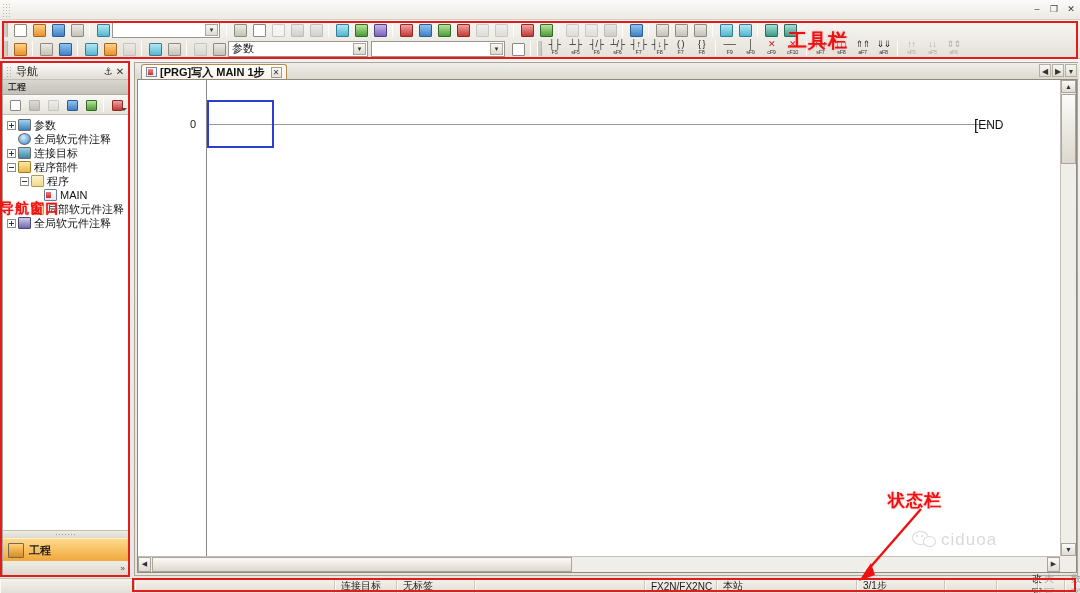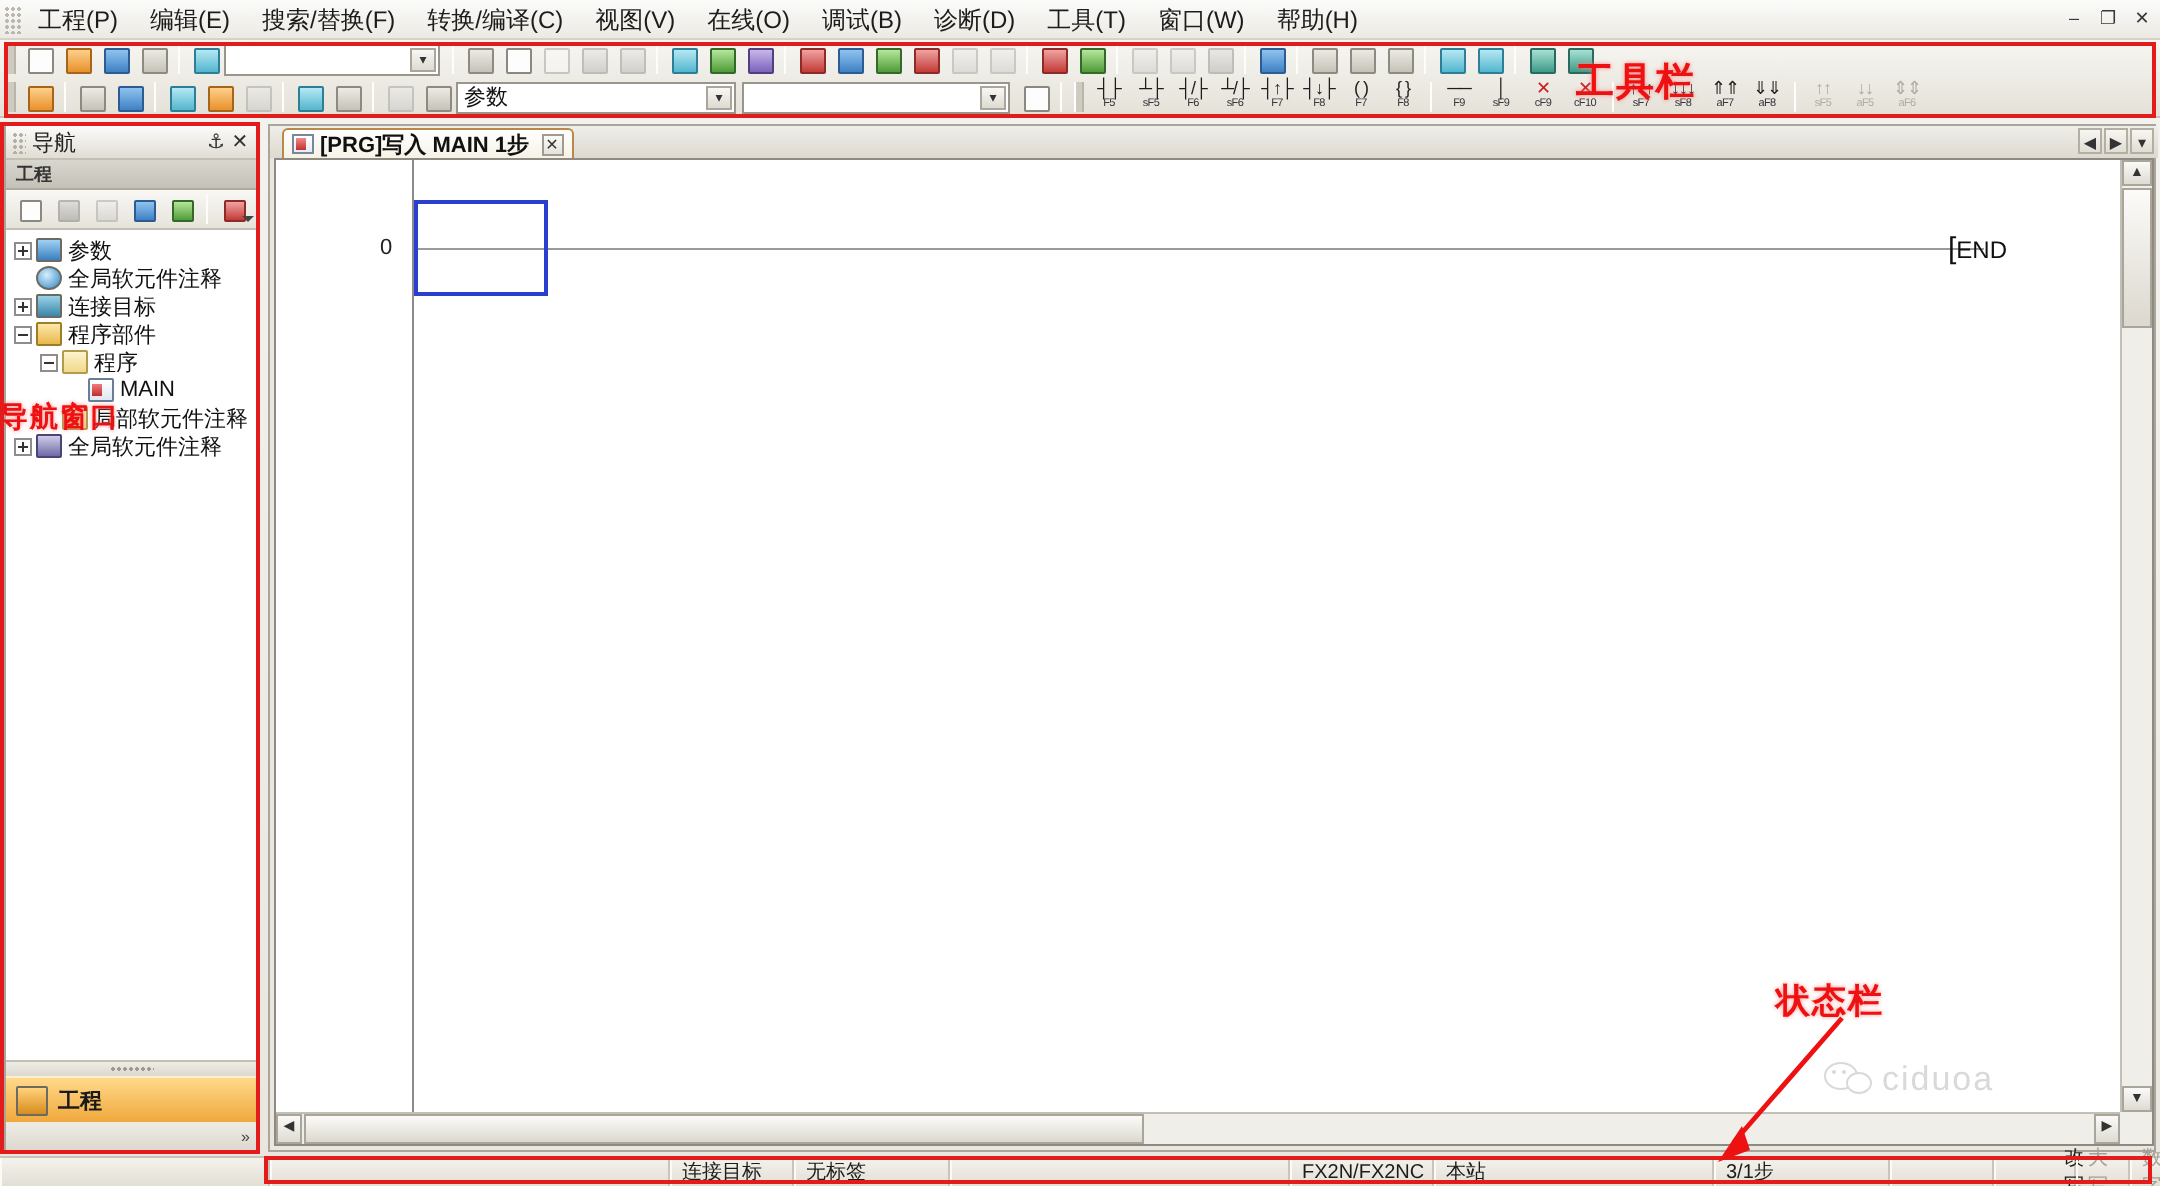--- a/index.html
+++ b/index.html
@@ -249,33 +249,20 @@
     font-family: "DejaVu Sans", sans-serif; letter-spacing: 1px; }
   .annot-arrow { position: absolute; left: 855px; top: 505px; width: 70px; height: 78px; }
 </style>
 </head>
 <body>
 
 <div id="app">
 
   <div class="menubar">
     <div class="menu-grip"></div>
-    <div id="menu-items" style="display:flex">
-        <div class="menu-item">工程(P)</div>
-        <div class="menu-item">编辑(E)</div>
-        <div class="menu-item">搜索/替换(F)</div>
-        <div class="menu-item">转换/编译(C)</div>
-        <div class="menu-item">视图(V)</div>
-        <div class="menu-item">在线(O)</div>
-        <div class="menu-item">调试(B)</div>
-        <div class="menu-item">诊断(D)</div>
-        <div class="menu-item">工具(T)</div>
-        <div class="menu-item">窗口(W)</div>
-        <div class="menu-item">帮助(H)</div>
-      </div>
     <div class="wincontrols">
       <div class="wc">–</div>
       <div class="wc">❐</div>
       <div class="wc">✕</div>
     </div>
   </div>
 
   <div class="toolbars">
     <div class="tbrow r1" id="tb-row1">
         <div class="grip"></div>

